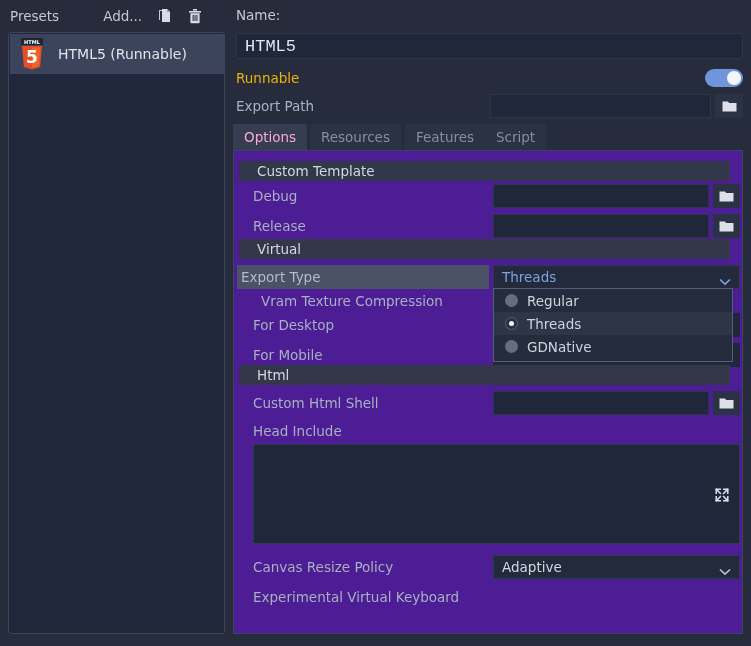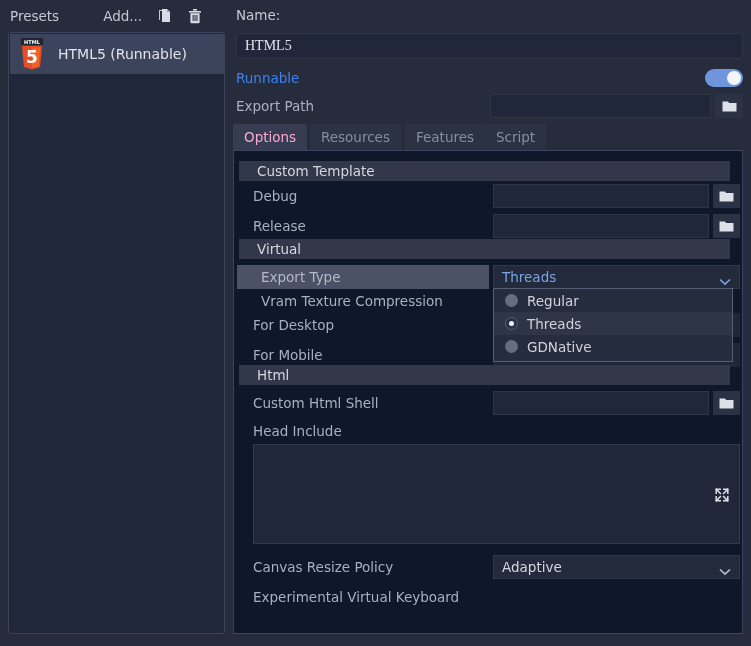--- a/index.html
+++ b/index.html
@@ -39,25 +39,25 @@
     cursor: pointer;
   }
   .html5-logo { width: 28px; height: 32px; position: relative; flex: 0 0 auto; }
   .preset-item-label { margin-left: 12px; color: #e0e3ea; font-size: 14px; }
 
   
   .name-label { position: absolute; left: 236px; top: 7px; color: #c3c8d2; font-size: 13.5px; }
   .name-input {
     position: absolute; left: 236px; top: 33px; width: 507px; height: 26px;
     background: #21273a; border: 1px solid #2e3547; border-radius: 2px;
-    color: #e4e7ee; font-size: 14px; font-family: Liberation Serif, serif;
+    color: #e4e7ee; font-size: 17px; font-family: Liberation Mono, monospace;
     padding: 0 8px; outline: none;
   }
   .runnable-row { position: absolute; left: 236px; top: 66px; width: 507px; height: 24px; }
-  .runnable-label { color: #3b82f6; font-size: 13.5px; line-height: 24px; cursor: pointer; text-align: center; }
+  .runnable-label { color: #eab308; font-size: 13.5px; line-height: 24px; cursor: pointer; text-align: center; }
   .toggle {
     position: absolute; right: 0; top: 3px; width: 38px; height: 18px;
     background: #6f96dd; border-radius: 9px; cursor: pointer;
   }
   .toggle .knob {
     position: absolute; right: 2px; top: 2px; width: 14px; height: 14px;
     background: #f4f6fa; border-radius: 50%;
   }
   .exportpath-row { position: absolute; left: 236px; top: 94px; width: 507px; height: 24px; }
   .exportpath-label { color: #a9b0bf; font-size: 13.5px; line-height: 24px; }
@@ -76,38 +76,38 @@
   .tab {
     position: absolute; top: 0; height: 26px; line-height: 26px;
     padding: 0 11px; font-size: 13.5px; cursor: pointer; border-radius: 2px 2px 0 0;
   }
   .tab.active { background: #363d52; color: #f9a8d4; }
   .tab.inactive { background: #2b3243; color: #868e9f; }
 
   
   .options-panel {
     position: absolute; left: 233px; top: 150px; width: 510px; height: 484px;
-    background: #0f172a; border: 1px solid #3b445c;
+    background: #4c1d95; border: 1px solid #3b445c;
   }
   .opt-scroll { position: absolute; left: 3px; top: 3px; width: 495px; height: 478px; }
 
   .sec-header {
     position: absolute; left: 2px; width: 491px; height: 20px;
     background: #323849; display: flex; align-items: center;
   }
   .sec-header span { margin-left: 18px; color: #d3d7e0; font-size: 13.5px; }
 
   .prop-row { position: absolute; left: 0; width: 495px; height: 24px; }
   .prop-label {
     position: absolute; left: 16px; top: 0; height: 24px; line-height: 24px;
     color: #a9b0bf; font-size: 13.5px; white-space: nowrap;
   }
   .prop-label.sub { left: 24px; }
   .prop-label.highlight-box {
-    left: 0; padding-left: 24px; width: 252px; background: #4b5268; color: #b4bac7;
+    left: 0; padding-left: 4px; width: 252px; background: #4b5268; color: #b4bac7;
   }
   .prop-field {
     position: absolute; left: 256px; top: 0; width: 216px; height: 24px;
     background: #21273a; border: 1px solid #2e3547;
   }
   .prop-folder {
     position: absolute; left: 476px; top: 0; width: 27px; height: 24px;
     background: #2b3245; display: flex; align-items: center; justify-content: center;
     cursor: pointer;
   }

